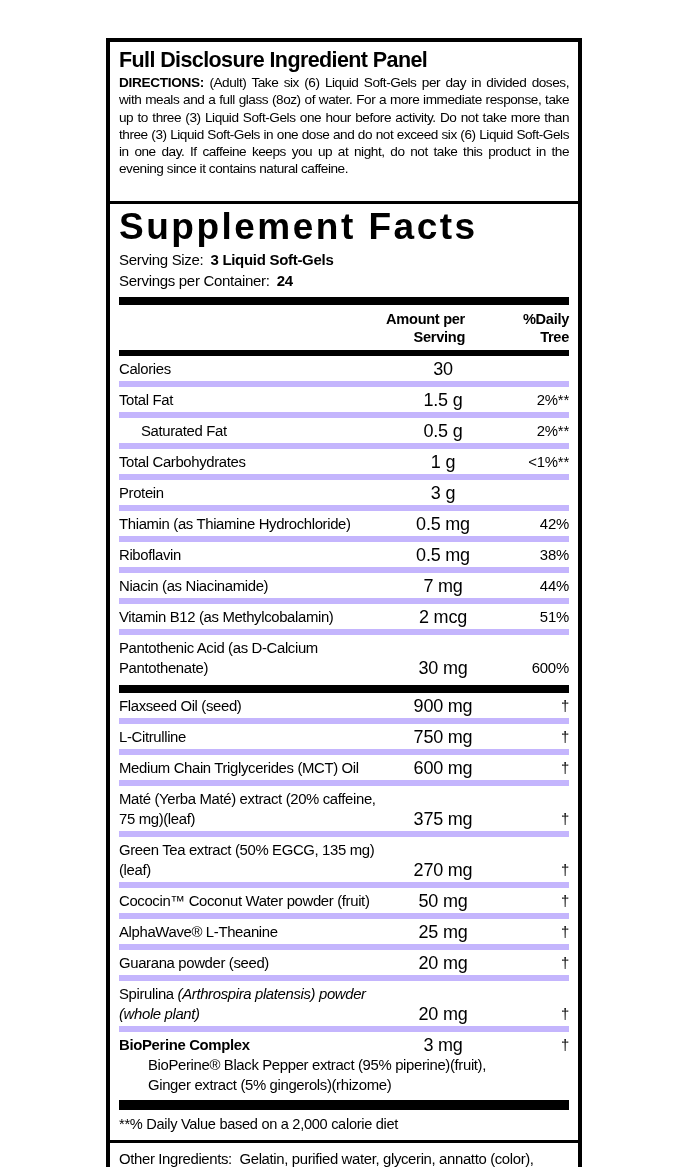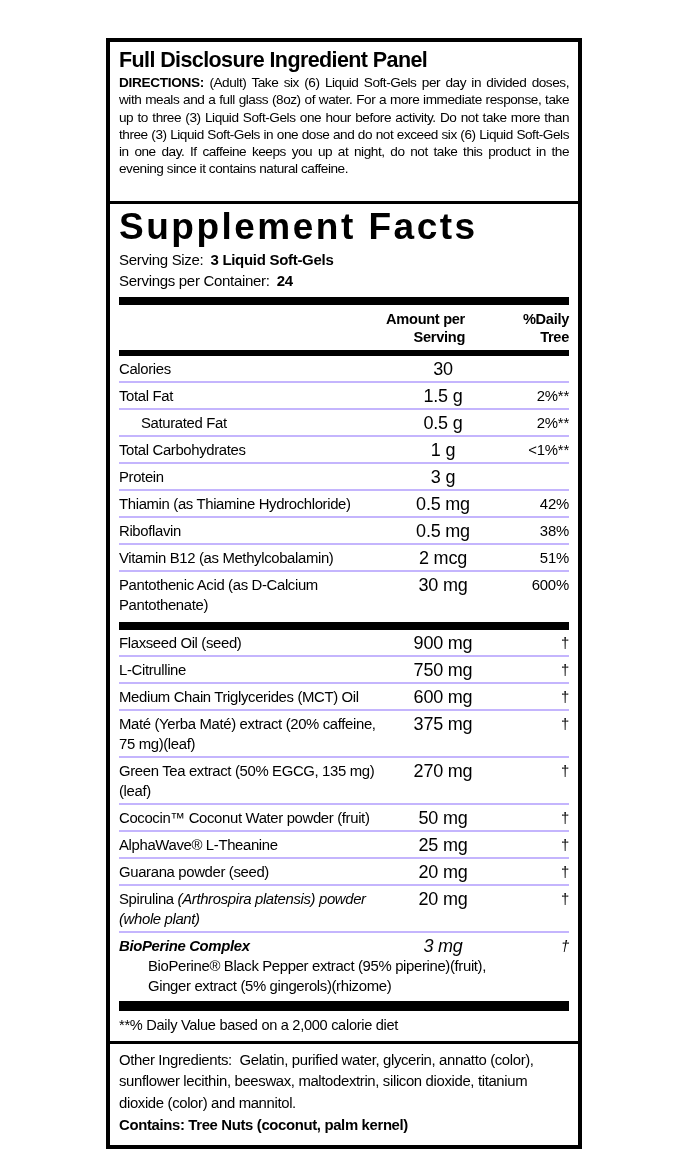--- a/index.html
+++ b/index.html
@@ -37,24 +37,24 @@
   .bar8{height:8px;margin:5px 0 0 0;}
   .bar6{height:6px;}
   .bar10{height:10px;margin-top:2px;}
   .col-header{display:flex;align-items:flex-end;padding:5px 0 4px 0;gap:18px;}
   .col-header .spacer{flex:1;}
   .hcell{font-weight:bold;font-size:14.6px;line-height:18px;text-align:right;letter-spacing:-0.3px;}
   .hcell.amt{width:112px;padding-right:16px;}
   .hcell.dv{width:70px;}
 
   .rows{}
-  .row{display:flex;align-items:flex-start;padding:3px 0 2px 0;}
-  .row + .row, .row + .rowblock, .rowblock + .row{border-top:2px solid #c4b5fd;}
+  .row{display:flex;align-items:flex-end;padding:3px 0 2px 0;}
+  .row + .row, .row + .rowblock, .rowblock + .row{border-top:6px solid #c4b5fd;}
   .rowblock{padding:3px 0 2px 0;}
-  .rowblock .row{padding:0;border:none;font-style:italic;}
+  .rowblock .row{padding:0;border:none;}
   .row .name{flex:1;font-size:14.9px;line-height:20px;letter-spacing:-0.35px;}
   .row .name.indent{padding-left:22px;}
   .row .name.bold{font-weight:bold;}
   .row .amt{width:112px;text-align:center;font-size:18px;line-height:20px;letter-spacing:-0.2px;}
   .row .dv{width:70px;text-align:right;font-size:14.9px;line-height:20px;letter-spacing:-0.2px;}
   .subline{font-size:14.9px;line-height:20.5px;letter-spacing:-0.35px;padding-left:29px;}
   .footnotes{padding:4px 0 1px 0;}
   .footnote{font-size:14.6px;line-height:20px;letter-spacing:-0.3px;}
 
   
@@ -124,20 +124,25 @@
           <span class="name">Thiamin (as Thiamine Hydrochloride)</span>
           <span class="amt">0.5 mg</span>
           <span class="dv">42%</span>
         </div>
         <div class="row">
           <span class="name">Riboflavin</span>
           <span class="amt">0.5 mg</span>
           <span class="dv">38%</span>
         </div>
         <div class="row">
+          <span class="name">Niacin (as Niacinamide)</span>
+          <span class="amt">7 mg</span>
+          <span class="dv">44%</span>
+        </div>
+        <div class="row">
           <span class="name">Vitamin B12 (as Methylcobalamin)</span>
           <span class="amt">2 mcg</span>
           <span class="dv">51%</span>
         </div>
         <div class="row">
           <span class="name">Pantothenic Acid (as D-Calcium Pantothenate)</span>
           <span class="amt">30 mg</span>
           <span class="dv">600%</span>
         </div>
         <div class="bar bar8"></div>

